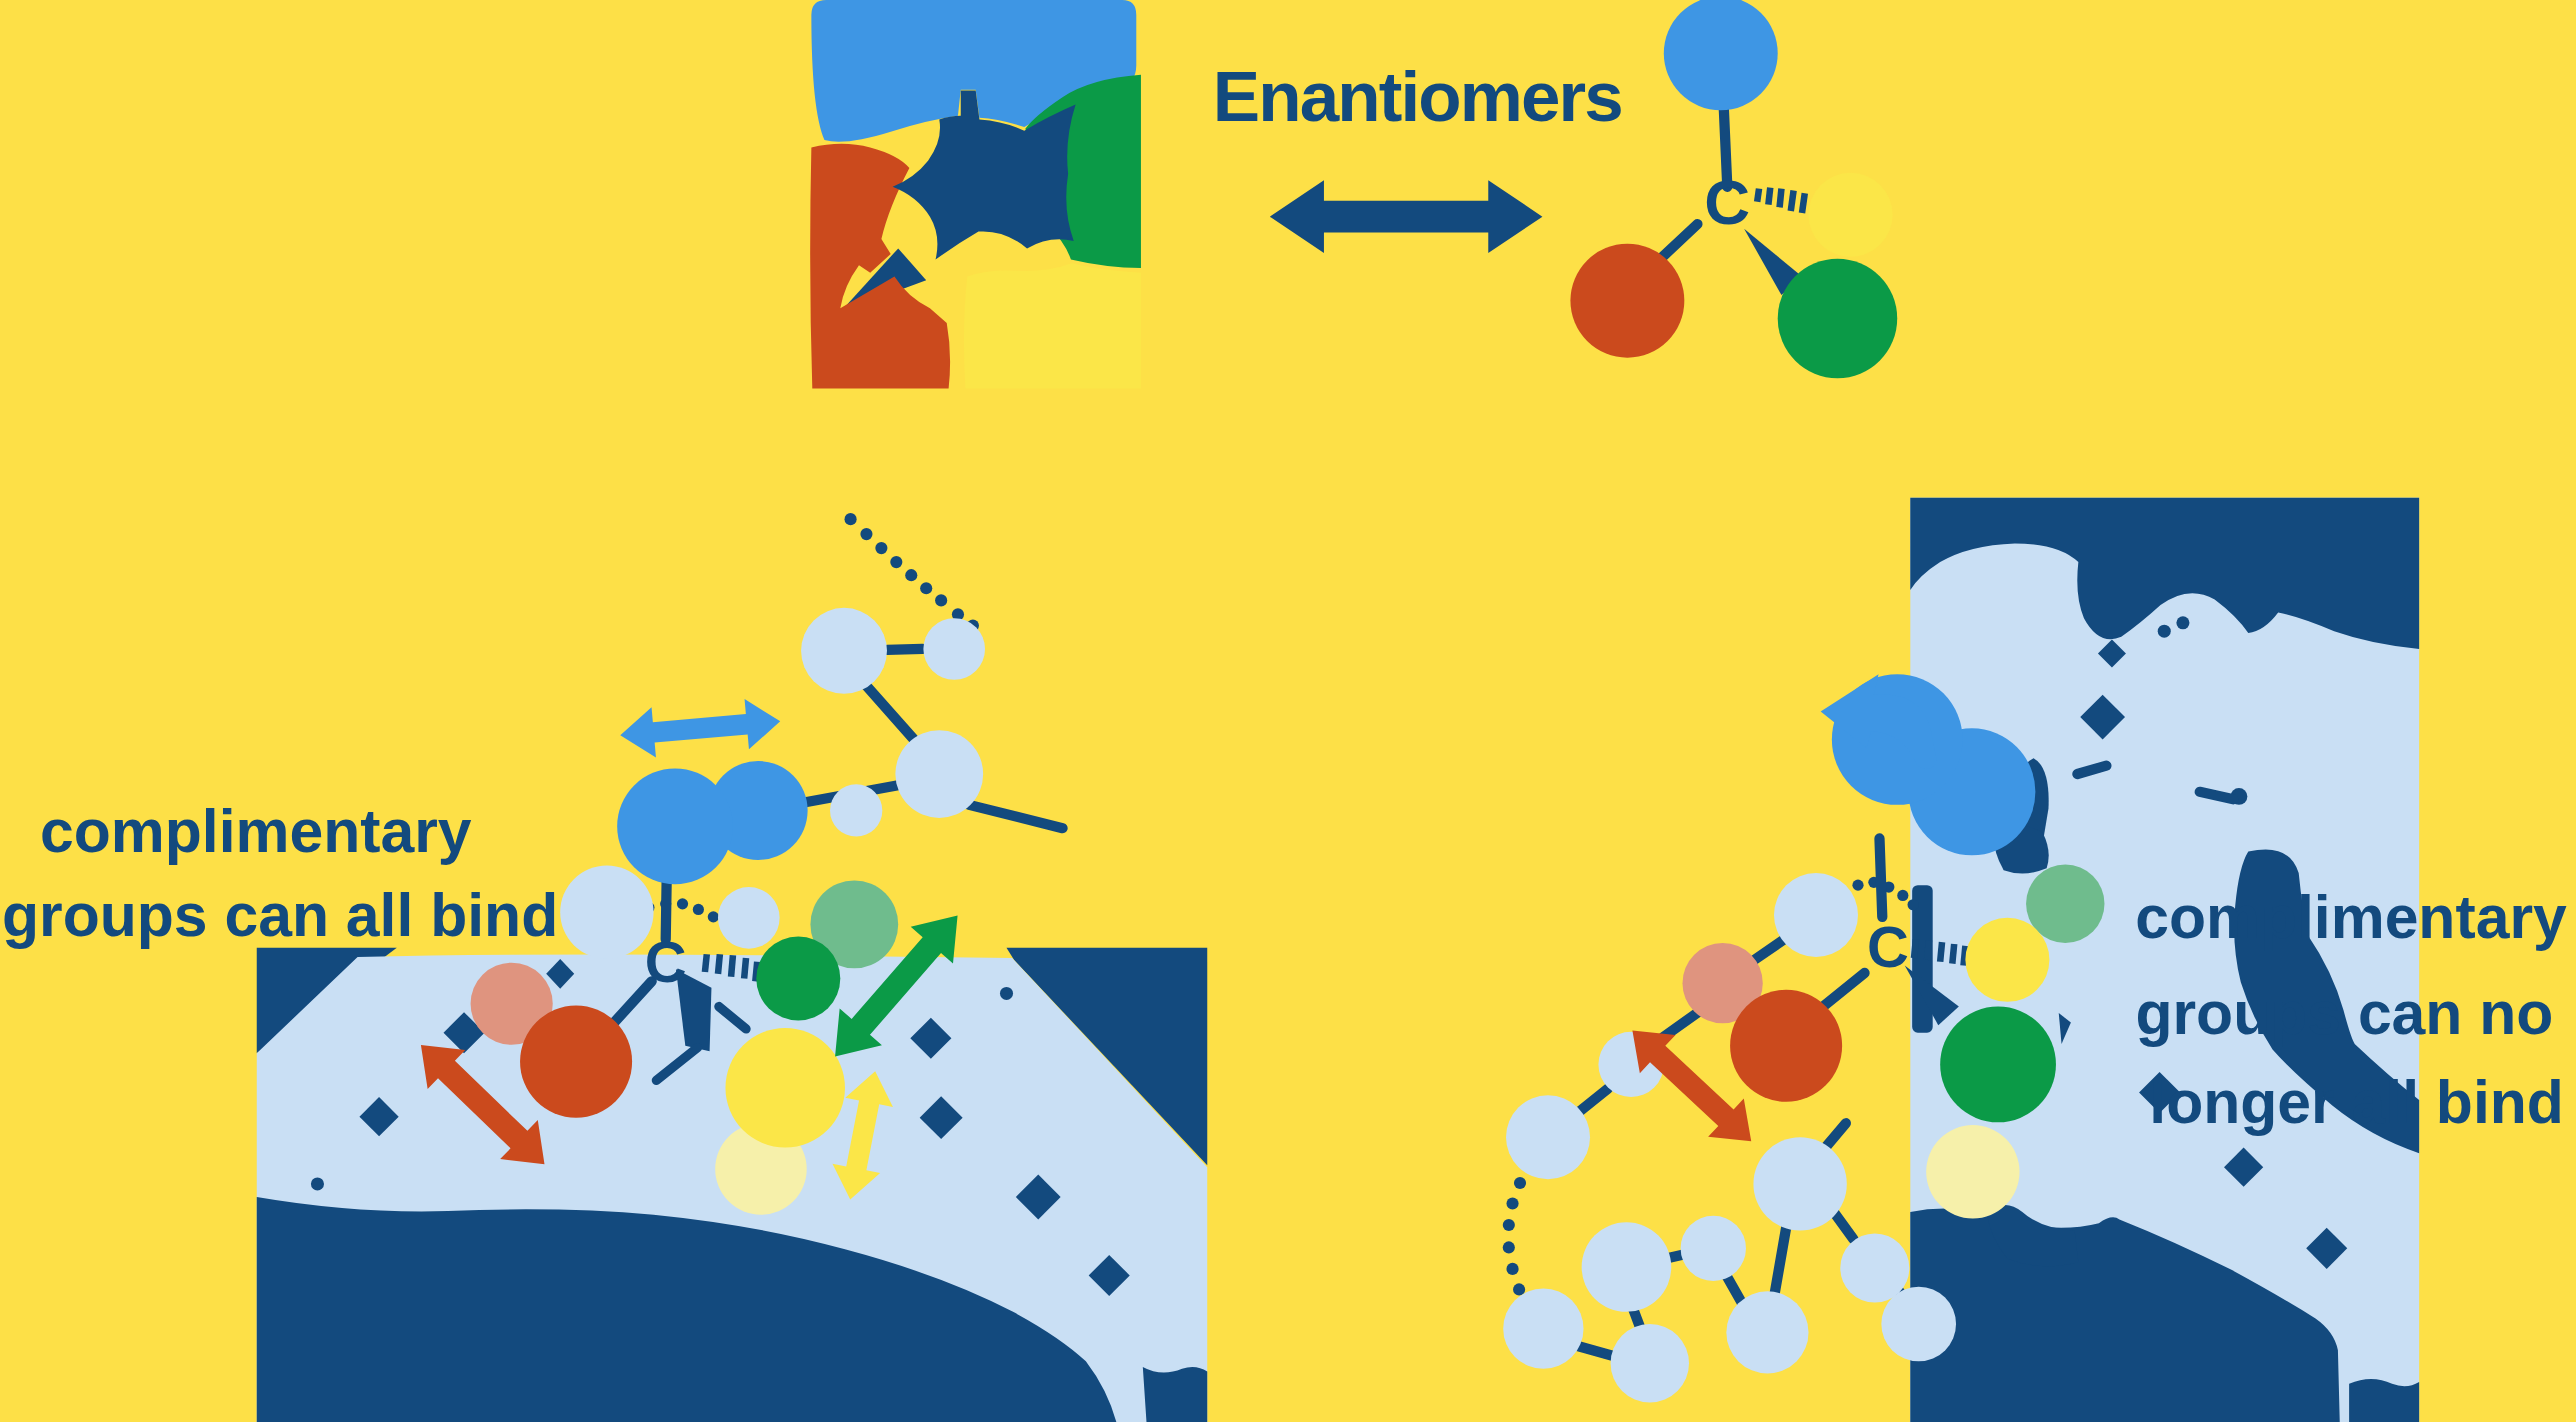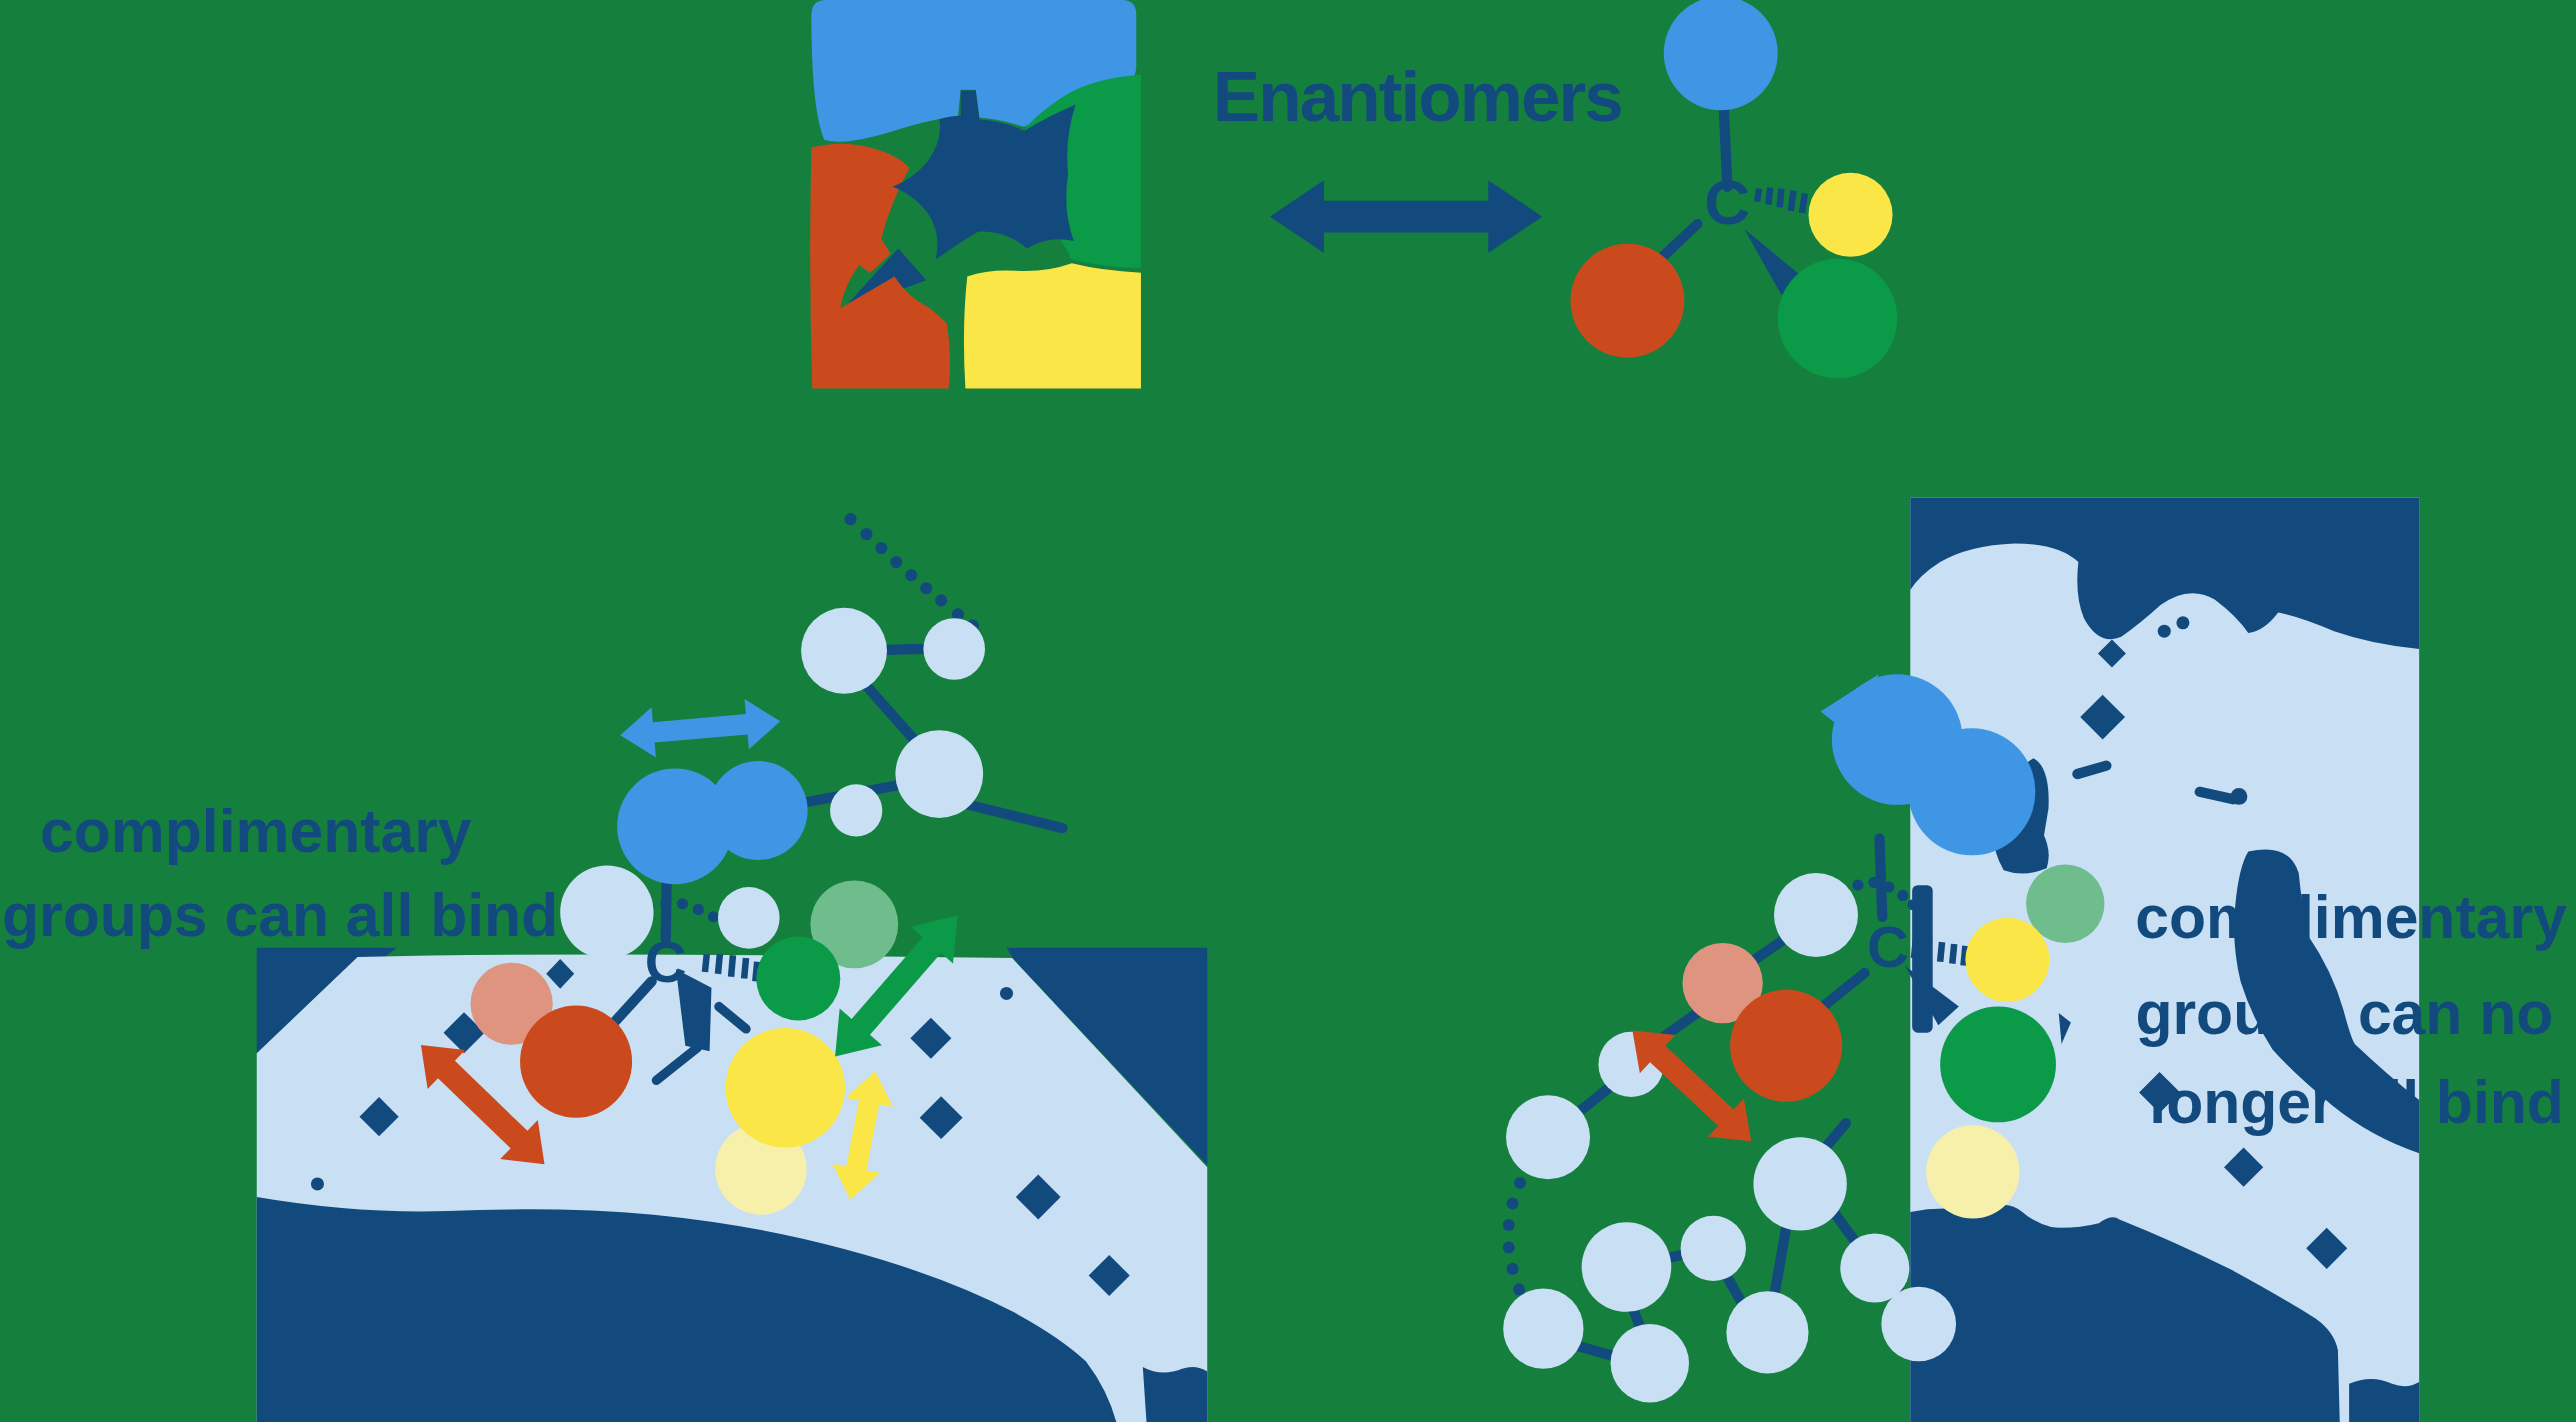--- a/index.html
+++ b/index.html
@@ -1,16 +1,16 @@
 <!DOCTYPE html>
 <html style="font-size:15px"><head>
 <meta charset="utf-8">
 <style>
   html,body{margin:0;padding:0;background:#ffffff;}
-  #stage{position:relative;width:2576px;height:1423px;background:#15803d;overflow:hidden;}
+  #stage{position:relative;width:2576px;height:1423px;background:#fde047;overflow:hidden;}
   svg{display:block;}
   .lbl{font-family:"Liberation Sans",sans-serif;font-weight:700;fill:#134A7E;}
   .navy{fill:#134A7E;}
   .pale{fill:#C9DFF4;}
   .blue{fill:#3E96E4;}
   .red{fill:#CB4A1D;}
   .salmon{fill:#DF947F;}
   .green{fill:#0B9A47;}
   .lgreen{fill:#6FBC8D;}
   .yellow{fill:#FBE648;}

